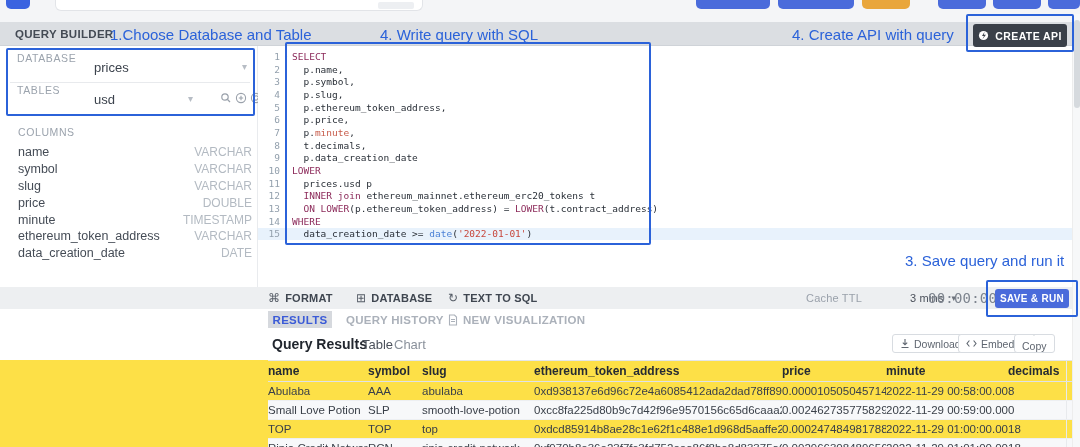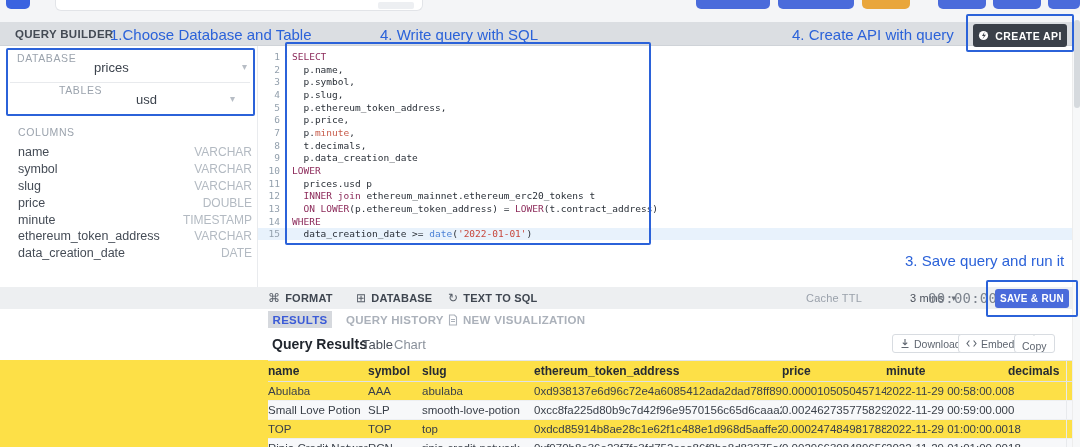--- a/index.html
+++ b/index.html
@@ -30,21 +30,21 @@
   .ar-selects{left:6px;top:48px;width:249px;height:68px;}
   .ar-code{left:285px;top:42px;width:366px;height:203px;}
   .ar-save{left:986px;top:280px;width:92px;height:37px;border-width:2.5px;}
 
   .create-api{position:absolute;left:973px;top:24px;width:94px;height:23px;background:var(--capi);border:none;border-radius:3px;color:#fff;font-family:"Liberation Sans",sans-serif;font-size:10.5px;font-weight:700;letter-spacing:.4px;display:flex;align-items:center;justify-content:center;gap:6px;z-index:31;cursor:pointer;}
 
   
   .left-panel{position:absolute;left:0;top:46px;width:258px;height:241px;background:#fff;border-right:1px solid #e9ebee;}
   .sel-row{position:absolute;left:10px;width:240px;height:31px;}
   .sel-row.db{top:6px;border-bottom:1px solid #e8eaed;}
-  .sel-row.tb{top:38px;margin-left:42px;}
+  .sel-row.tb{top:38px;}
   .sel-label{position:absolute;left:7px;top:0;font-size:10.5px;color:#9ba3ad;letter-spacing:.6px;}
   .sel-value{position:absolute;left:84px;top:8px;font-size:13px;color:#3c434d;}
   .caret{position:absolute;top:9px;font-size:10px;color:#b7bdc5;}
   .caret.db-c{left:232px;}
   .caret.tb-c{left:178px;}
   .tbl-icons{position:absolute;left:210px;top:8px;display:flex;gap:3px;color:#9aa1ab;}
   .tbl-icons svg{display:block;}
   .cols-label{position:absolute;left:18px;top:80px;font-size:10.5px;color:#9ba3ad;letter-spacing:.6px;}
   .cols-list{position:absolute;left:18px;top:98px;width:234px;}
   .col-row{height:16.8px;display:flex;justify-content:space-between;align-items:center;}

